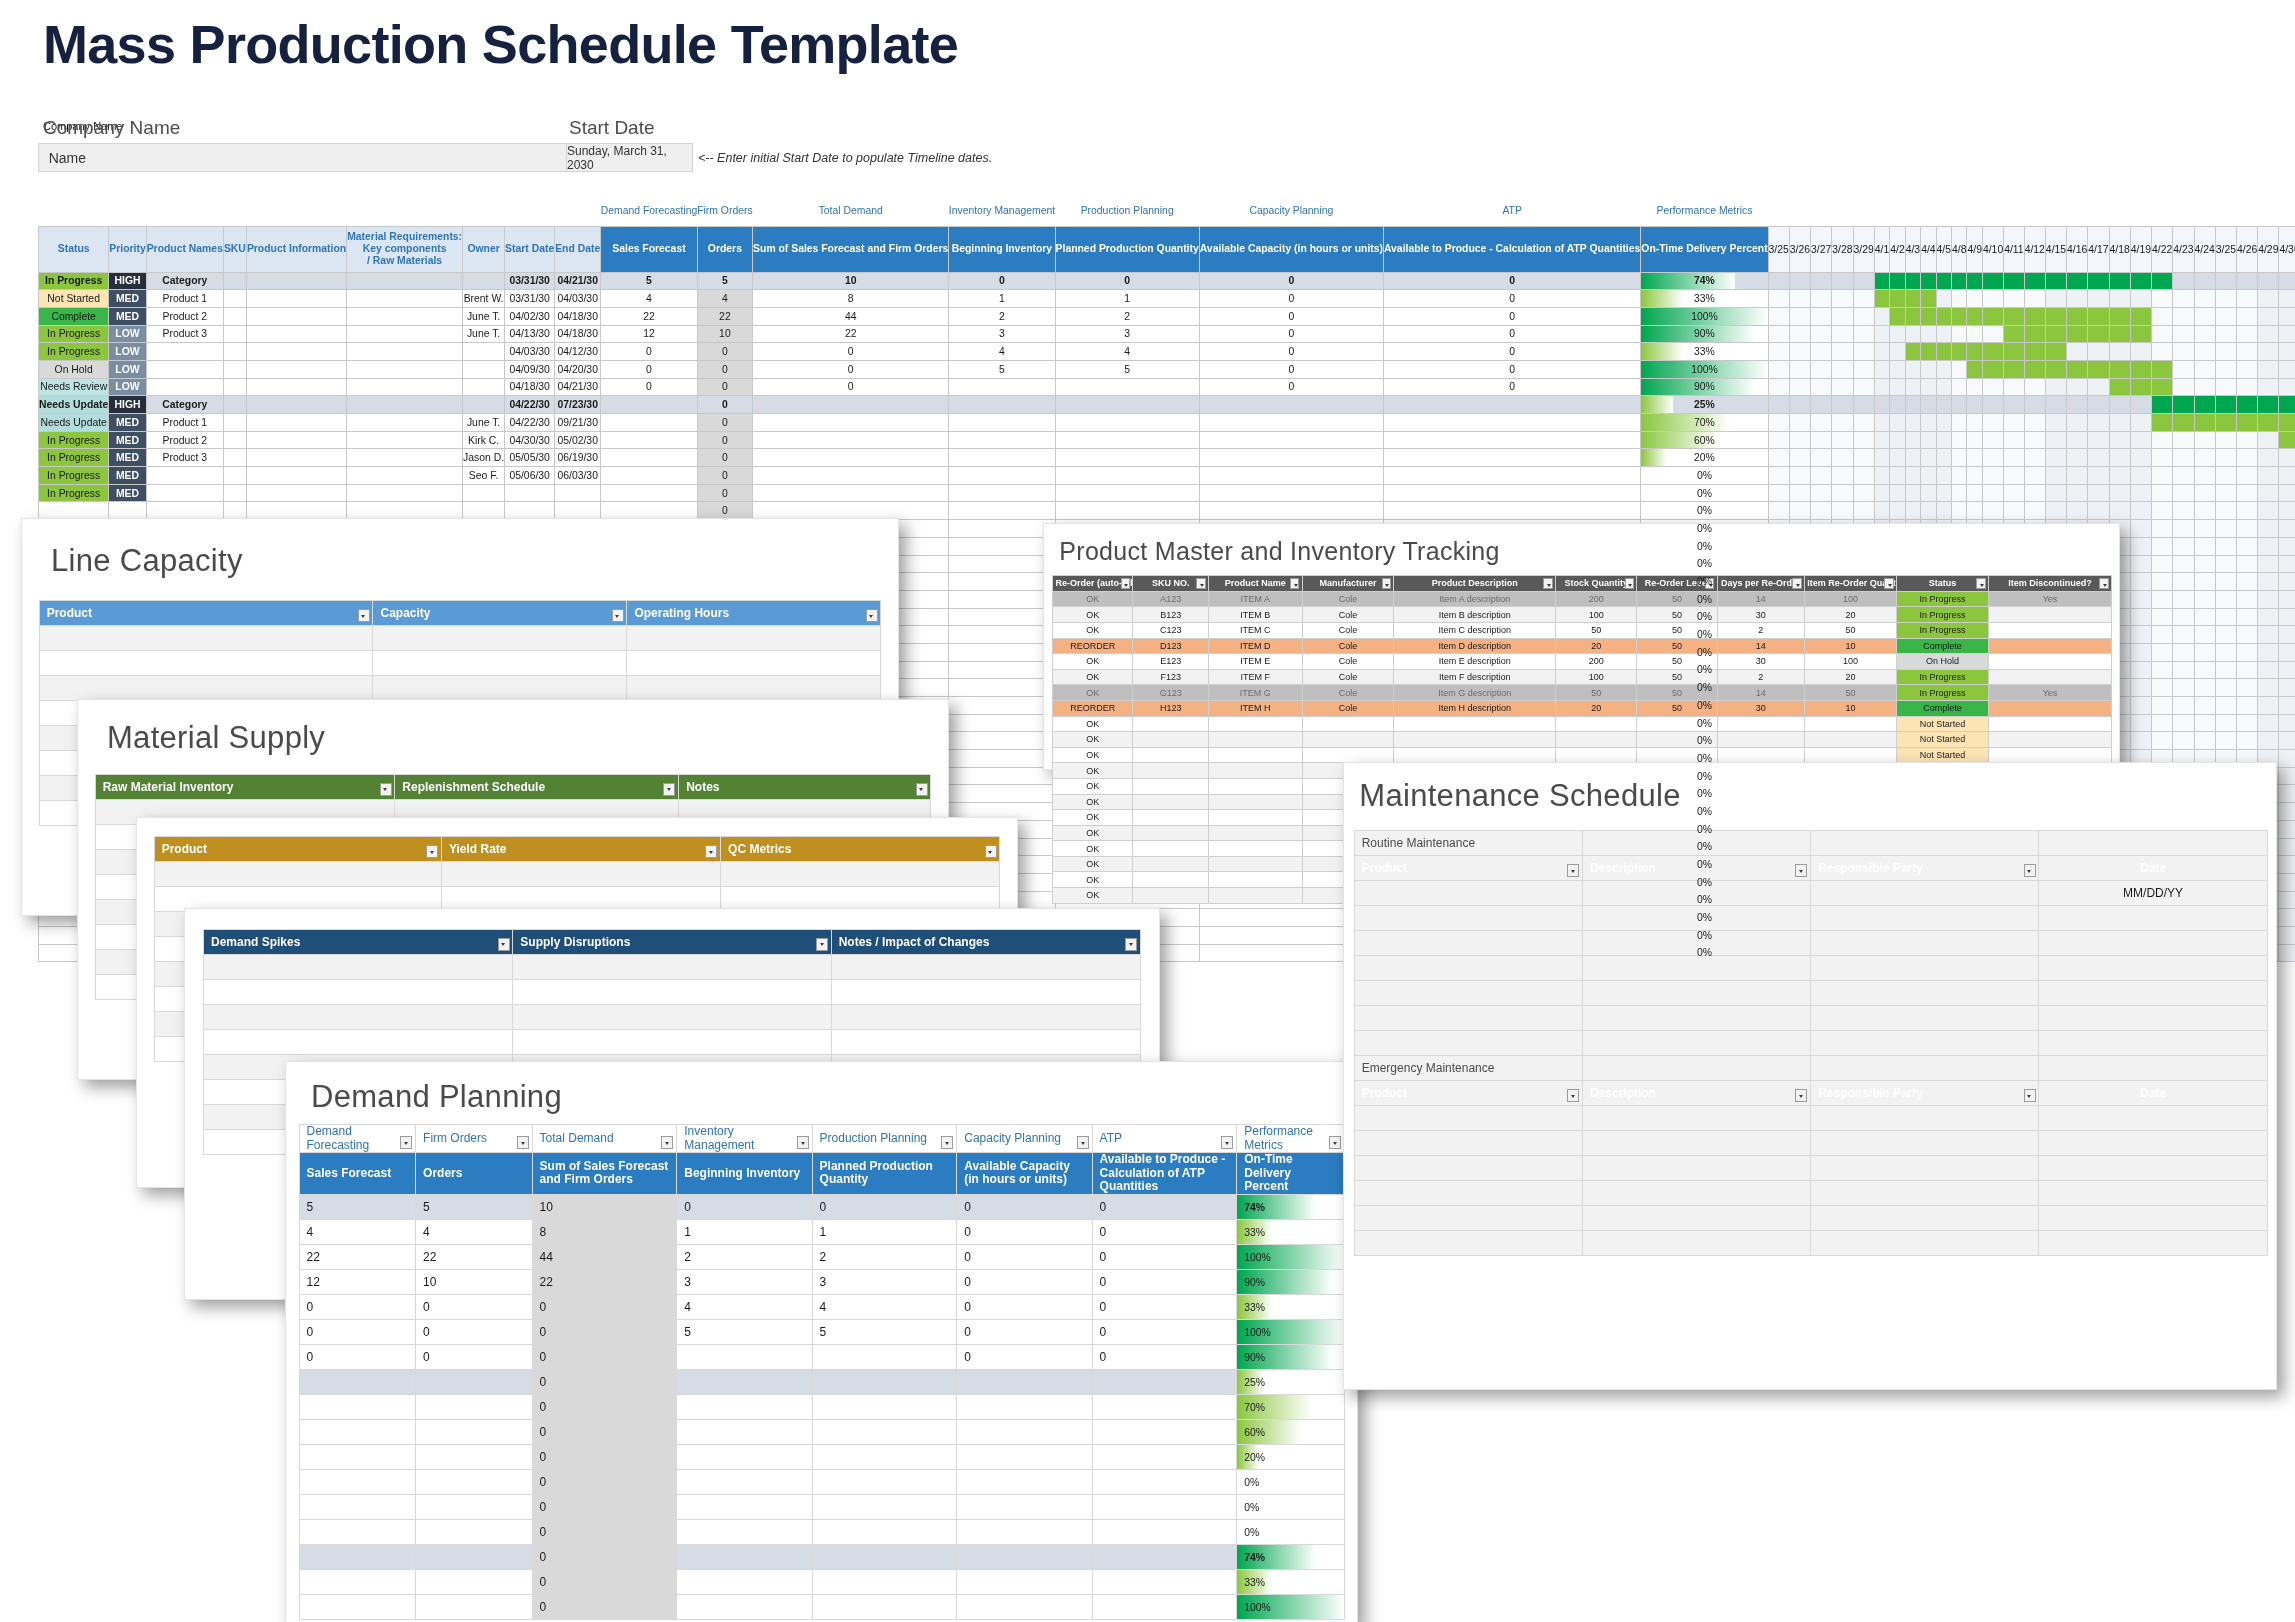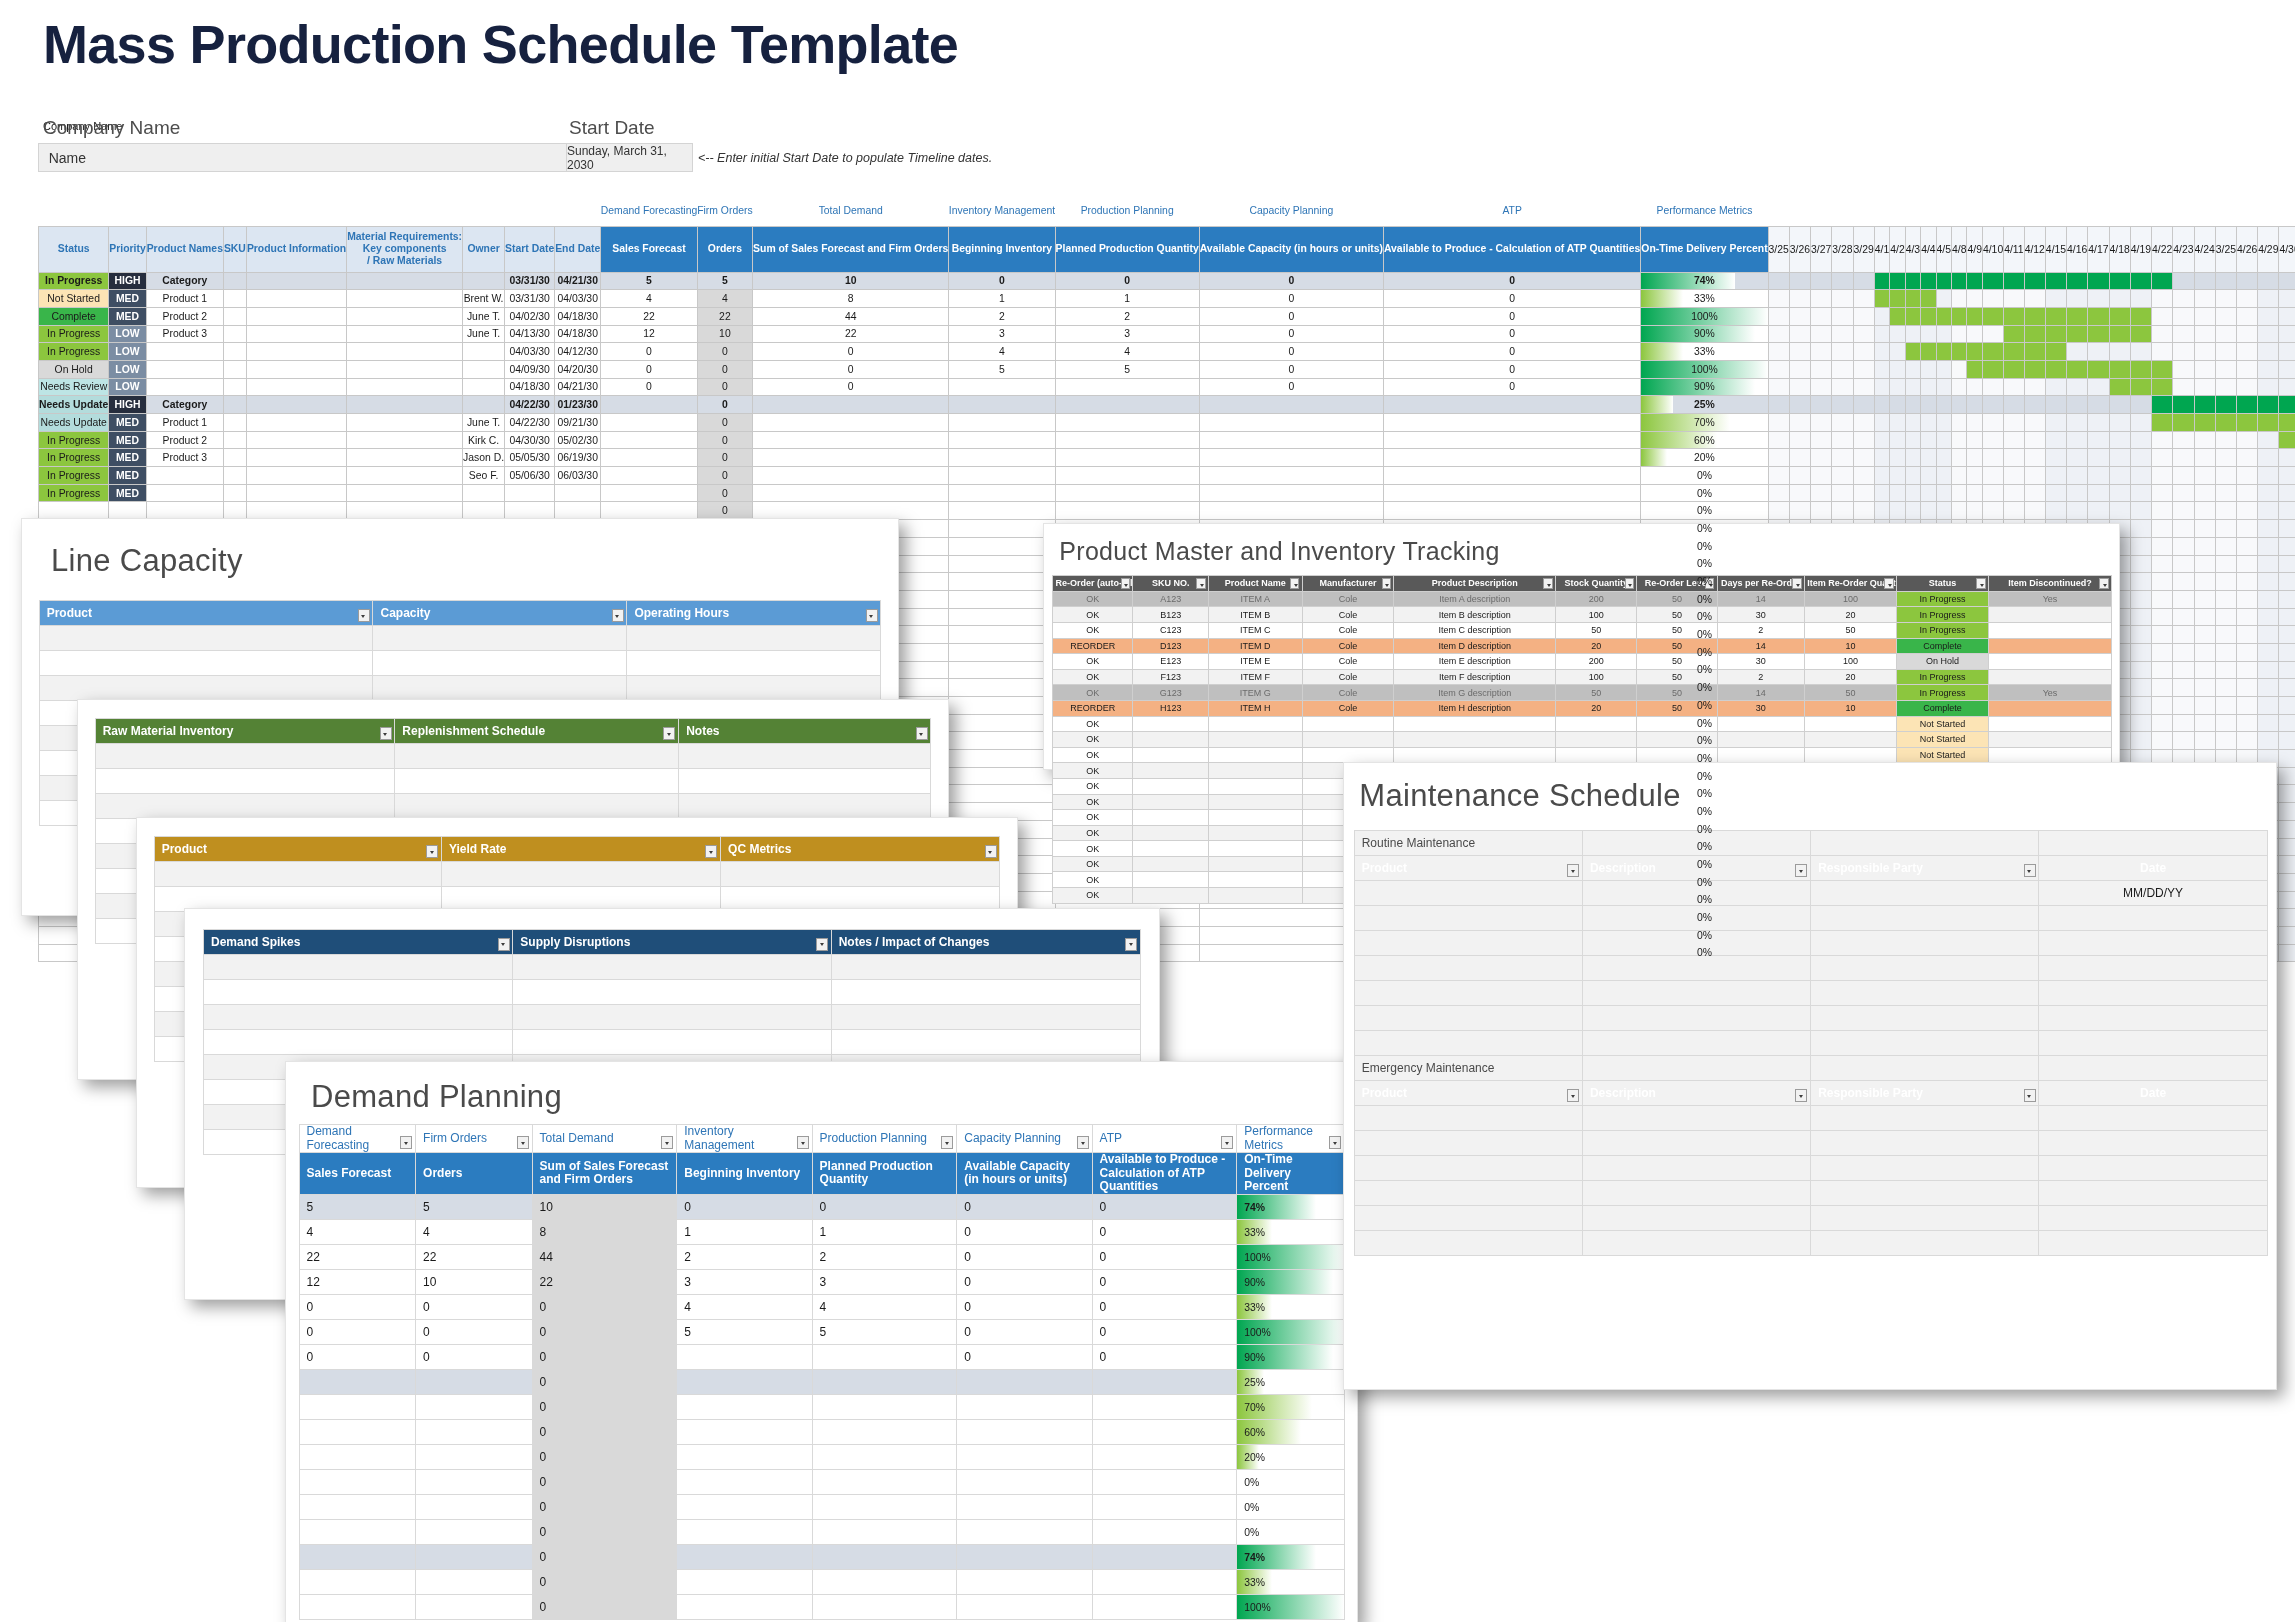--- a/index.html
+++ b/index.html
@@ -479,21 +479,21 @@
         </tr>
         <tr class=" cat-row">
           <td class="st" style="background:#b3dcdc">Needs Update</td>
           <td class="pri" style="background:#262d3d">HIGH</td>
           <td class="lcell" style="font-weight:bold;">Category</td>
           <td></td>
           <td></td>
           <td></td>
           <td></td>
           <td style="font-weight:bold;">04/22/30</td>
-          <td style="font-weight:bold;">01/23/30</td>
+          <td style="font-weight:bold;">07/23/30</td>
           <td></td>
           <td style="background:#d6dce5">0</td>
           <td></td>
           <td></td>
           <td></td>
           <td></td>
           <td></td>
           <td class="bar-cell"><div class="pbar" style="width:25%;background:linear-gradient(90deg,#8cc63e,#ffffff)"></div><span class="ptxt" style="font-weight:bold;">25%</span></td>
           <td style="background:#d6dce5"></td>
           <td style="background:#d6dce5"></td>
@@ -2002,20 +2002,21 @@
             <td class="rowB">&nbsp;</td>
             <td class="rowB">&nbsp;</td>
             <td class="rowB">&nbsp;</td>
           </tr>
         </tbody>
       </table>
     </div>
 </div>
 
 <div class="abs panel" style="left:77px;top:699px;width:870px;height:379px;">
+  <div class="panel-title" style="margin:19.5px 0 0 29px;">Material Supply</div>
   <div id="ms-tab" style="margin:18px 16.7px 0 16.7px;">
       <table class="ptab">
         <tbody>
           <tr>
             <td class="th-green" style="width:36%">Raw Material Inventory<span class="fdrop"></span></td>
             <td class="th-green" style="width:34%">Replenishment Schedule<span class="fdrop"></span></td>
             <td class="th-green" style="width:30%">Notes<span class="fdrop"></span></td>
           </tr>
           <tr>
             <td class="rowA">&nbsp;</td>

